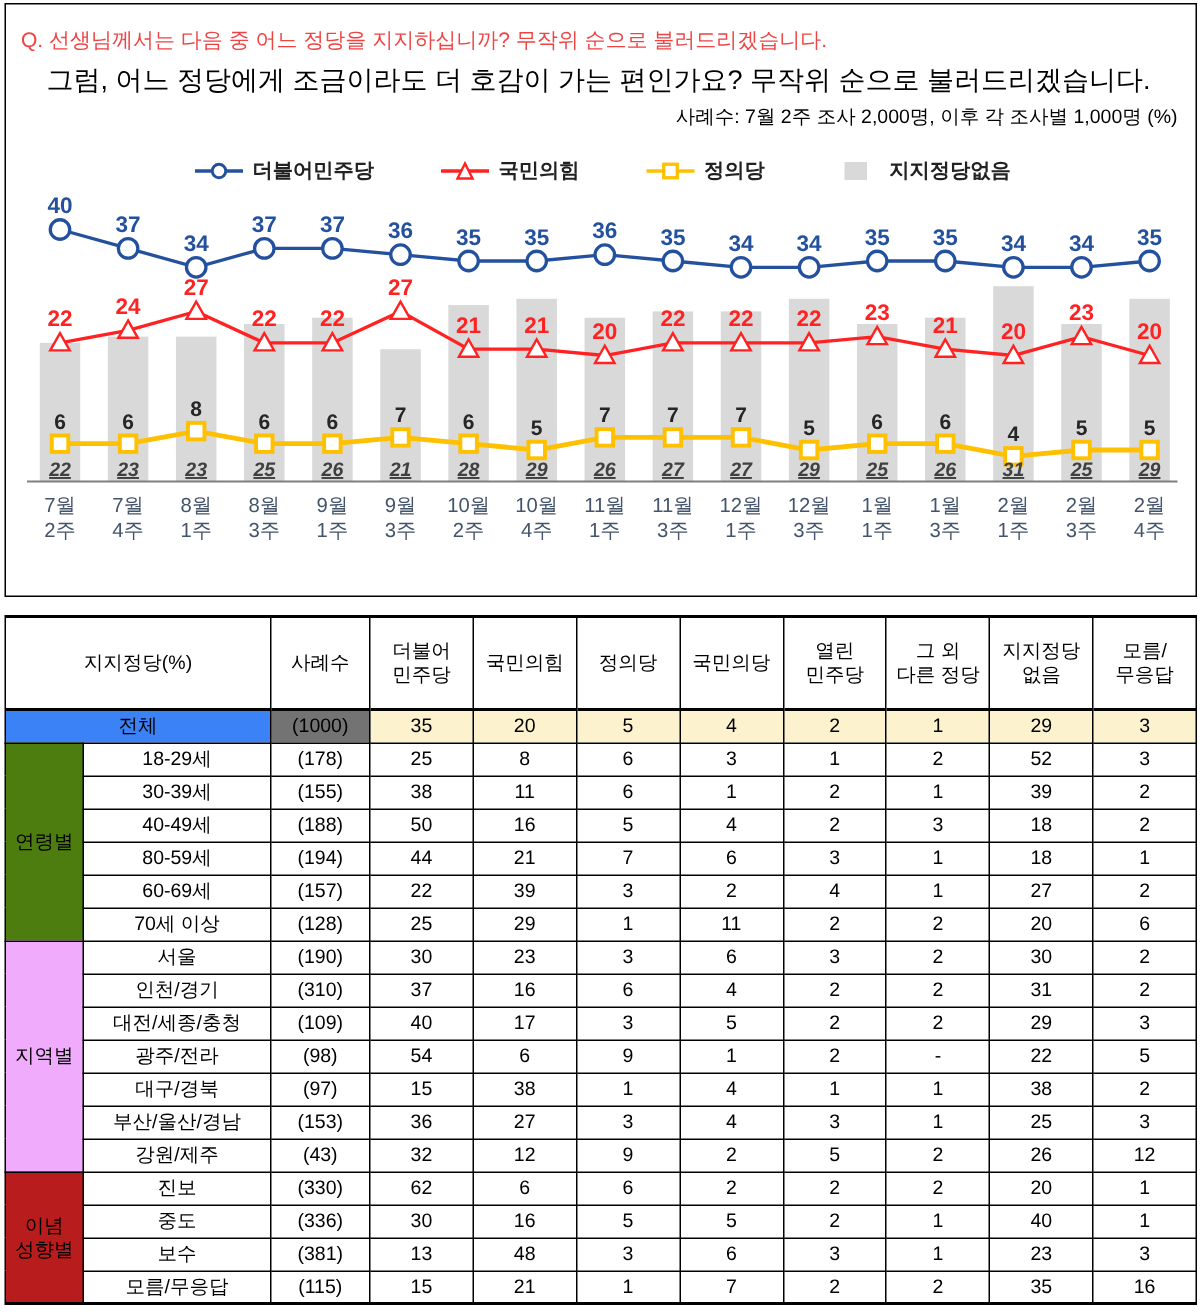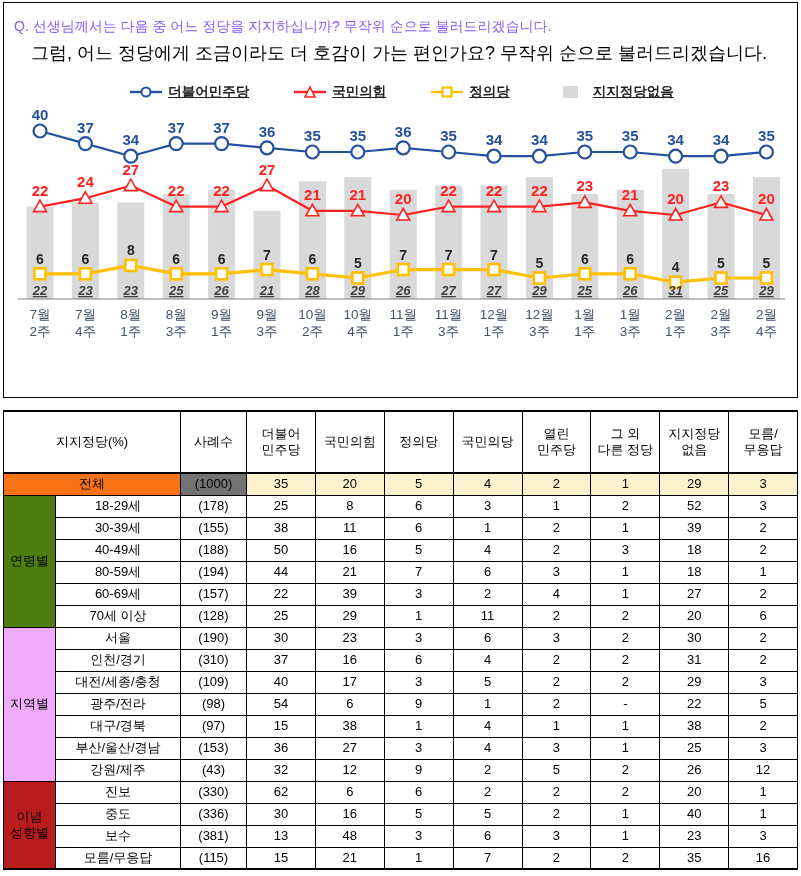--- a/index.html
+++ b/index.html
@@ -9,28 +9,28 @@
     width: 801px;
   }
   .page { width: 801px; height: 876px; background: #fff; padding: 2px 3px; }
 
   
   .chart-box {
     width: 795px; height: 396px;
     border: 1px solid #000;
     padding: 10px 8px 0 10px;
   }
-  .q-line1 { font-size: 14px; line-height: 27px; color: #8b5cf6; }
+  .q-line1 { font-size: 14px; line-height: 27px; color: #ef4444; }
   .q-line2 { font-size: 18px; line-height: 27px; color: #000; padding-left: 17px; }
   .q-note  { font-size: 13px; line-height: 22px; color: #000; text-align: right; padding-right: 4px; }
 
   .legend {
     display: flex; justify-content: center; align-items: center;
     gap: 44px; margin-top: 14px; height: 22px;
-    font-size: 13.5px; font-weight: bold; color: #222; text-decoration: underline;
+    font-size: 13.5px; font-weight: bold; color: #222;
   }
   .legend-item { display: flex; align-items: center; gap: 5px; }
 
   svg text { font-family: "Liberation Sans", sans-serif; }
   #chart { display: block; margin-top: 6px; }
 
   
   #data-table {
     width: 795px; margin: 12px auto 0 auto;
     border-collapse: collapse; table-layout: fixed;
@@ -52,20 +52,21 @@
   tr.group-start th, tr.group-start td { border-top: 2px solid #000; }
 </style>
 </head>
 <body>
 
 <div class="page">
   <div class="chart-box">
     <div>
       <div class="q-line1">Q. 선생님께서는 다음 중 어느 정당을 지지하십니까? 무작위 순으로 불러드리겠습니다.</div>
       <div class="q-line2">그럼, 어느 정당에게 조금이라도 더 호감이 가는 편인가요? 무작위 순으로 불러드리겠습니다.</div>
+      <div class="q-note">사례수: 7월 2주 조사 2,000명, 이후 각 조사별 1,000명 (%)</div>
     </div>
     <div class="legend" id="legend">
         <span class="legend-item">
           <svg width="34" height="14" viewBox="0 0 34 14">
             <line x1="1" y1="7" x2="33" y2="7" stroke="#24519E" stroke-width="2.4"></line>
             <circle cx="17" cy="7" r="4.5" fill="#fff" stroke="#24519E" stroke-width="2"></circle>
           </svg>
           <span>더불어민주당</span>
         </span>
         <span class="legend-item">
@@ -290,21 +291,21 @@
           <th>그 외
 다른 정당</th>
           <th>지지정당
 없음</th>
           <th>모름/
 무응답</th>
         </tr>
       </thead>
       <tbody>
         <tr class="total-row">
-          <td colspan="2" style="background: #f97316;">전체</td>
+          <td colspan="2" style="background: #3b82f6;">전체</td>
           <td style="background: #737373;">(1000)</td>
           <td style="background: rgb(253, 242, 206);">35</td>
           <td style="background: rgb(253, 242, 206);">20</td>
           <td style="background: rgb(253, 242, 206);">5</td>
           <td style="background: rgb(253, 242, 206);">4</td>
           <td style="background: rgb(253, 242, 206);">2</td>
           <td style="background: rgb(253, 242, 206);">1</td>
           <td style="background: rgb(253, 242, 206);">29</td>
           <td style="background: rgb(253, 242, 206);">3</td>
         </tr>

